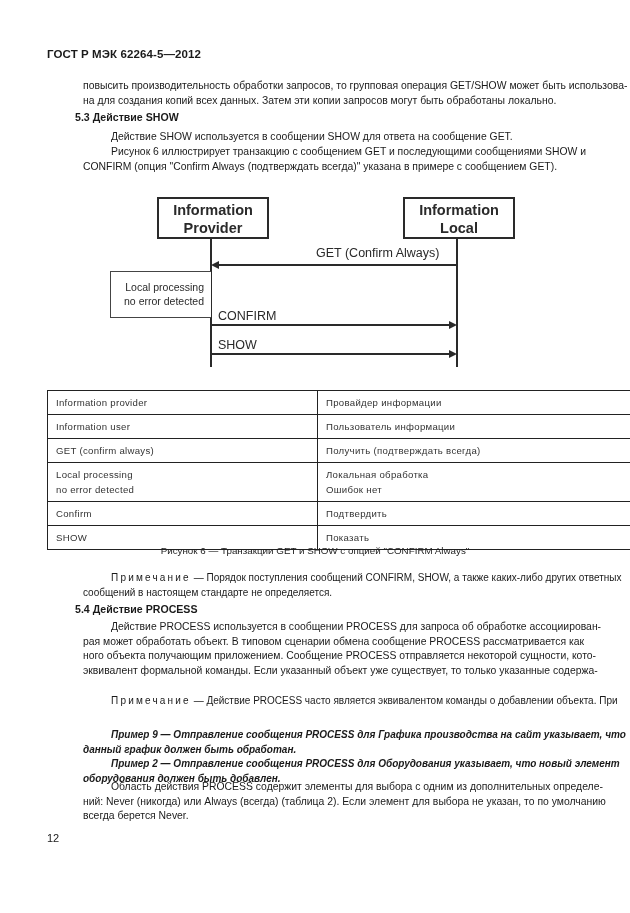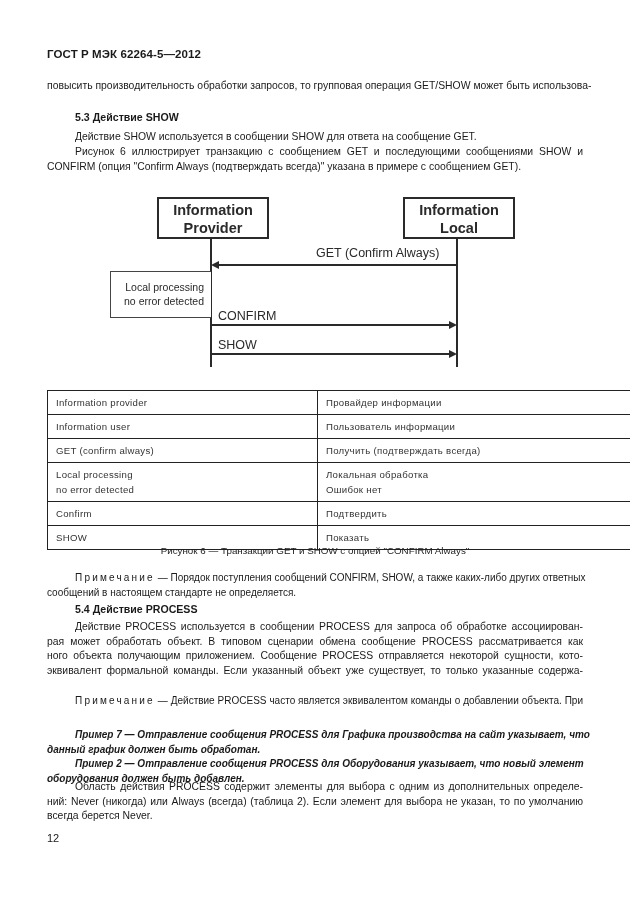--- a/index.html
+++ b/index.html
@@ -2,21 +2,21 @@
 <html><head>
 <meta charset="utf-8">
 <style>
   html, body { margin: 0; padding: 0; background: #ffffff; }
   body { width: 630px; height: 913px; position: relative; overflow: hidden;
          font-family: "Liberation Sans", "DejaVu Sans", sans-serif; color: #1a1a1a; }
   .abs { position: absolute; }
   .hdr { left: 47px; top: 48px; font-size: 11.5px; font-weight: bold; letter-spacing: 0.1px; }
   .p { position: absolute; left: 47px; width: 536px; font-size: 10.4px; line-height: 14.5px; text-align: justify; }
   .p .ind { display: inline-block; width: 28px; }
-  .line { display: block; text-align: justify; text-align-last: justify; white-space: nowrap; }
+  .line { display: block; text-align: justify; text-align-last: justify; white-space: nowrap; margin-left: 36px; }
   .line.last { text-align-last: left; }
   .h2 { position: absolute; left: 75px; font-size: 10.6px; font-weight: bold; }
   .spaced { letter-spacing: 2.2px; }
   .ital { font-style: italic; font-weight: bold; }
 
   
   .actor { position: absolute; border: 2px solid #2a2a2a; background: #fff; text-align: center;
            font-weight: bold; font-size: 14.5px; line-height: 18px; color: #2a2a2a; box-sizing: border-box; padding-top: 2px; }
   .lifeline { position: absolute; width: 2px; background: #2a2a2a; }
   .msg { position: absolute; height: 2px; background: #2a2a2a; }
@@ -33,20 +33,21 @@
   .caption { position: absolute; left: 47px; width: 536px; top: 545px; text-align: center; font-size: 9.8px; color: #222; }
   .pageno { position: absolute; left: 47px; top: 832px; font-size: 11px; }
 </style>
 </head>
 <body>
 
 <div class="abs hdr">ГОСТ Р МЭК 62264-5—2012</div>
 
 <div class="p" style="top:79px;">
   <span class="line">повысить производительность обработки запросов, то групповая операция GET/SHOW может быть использова-</span>
+  <span class="line last">на для создания копий всех данных. Затем эти копии запросов могут быть обработаны локально.</span>
 </div>
 
 <div class="h2" style="top:111px;">5.3 Действие SHOW</div>
 <div class="p" style="top:130px;">
   <span class="line last"><span class="ind"></span><span>Действие SHOW используется в сообщении SHOW для ответа на сообщение GET.</span></span>
 </div>
 <div class="p" style="top:145px;">
   <span class="line"><span class="ind"></span><span>Рисунок 6 иллюстрирует транзакцию с сообщением GET и последующими сообщениями SHOW и</span></span>
   <span class="line last">CONFIRM (опция "Confirm Always (подтверждать всегда)" указана в примере с сообщением GET).</span>
 </div>
@@ -130,21 +131,21 @@
   <span class="line">рая может обработать объект. В типовом сценарии обмена сообщение PROCESS рассматривается как</span>
   <span class="line">ного объекта получающим приложением. Сообщение PROCESS отправляется некоторой сущности, кото-</span>
   <span class="line">эквивалент формальной команды. Если указанный объект уже существует, то только указанные содержа-</span>
 </div>
 
 <div class="p" style="top:694px; font-size:10px;">
   <span class="line"><span class="ind"></span><span class="spaced">Примечание</span><span> — Действие PROCESS часто является эквивалентом команды о добавлении объекта. При</span></span>
 </div>
 
 <div class="p ital" style="top:728px; font-size:10px;">
-  <span class="line"><span class="ind"></span><span>Пример 7 — Отправление сообщения PROCESS для Графика производства на сайт указывает, что</span></span>
+  <span class="line"><span class="ind"></span><span>Пример 9 — Отправление сообщения PROCESS для Графика производства на сайт указывает, что</span></span>
   <span class="line last">данный график должен быть обработан.</span>
 </div>
 <div class="p ital" style="top:757px; font-size:10px;">
   <span class="line"><span class="ind"></span><span>Пример 2 — Отправление сообщения PROCESS для Оборудования указывает, что новый элемент</span></span>
   <span class="line last">оборудования должен быть добавлен.</span>
 </div>
 
 <div class="p" style="top:780px;">
   <span class="line"><span class="ind"></span><span>Область действия PROCESS содержит элементы для выбора с одним из дополнительных определе-</span></span>
   <span class="line">ний: Never (никогда) или Always (всегда) (таблица 2). Если элемент для выбора не указан, то по умолчанию</span>

